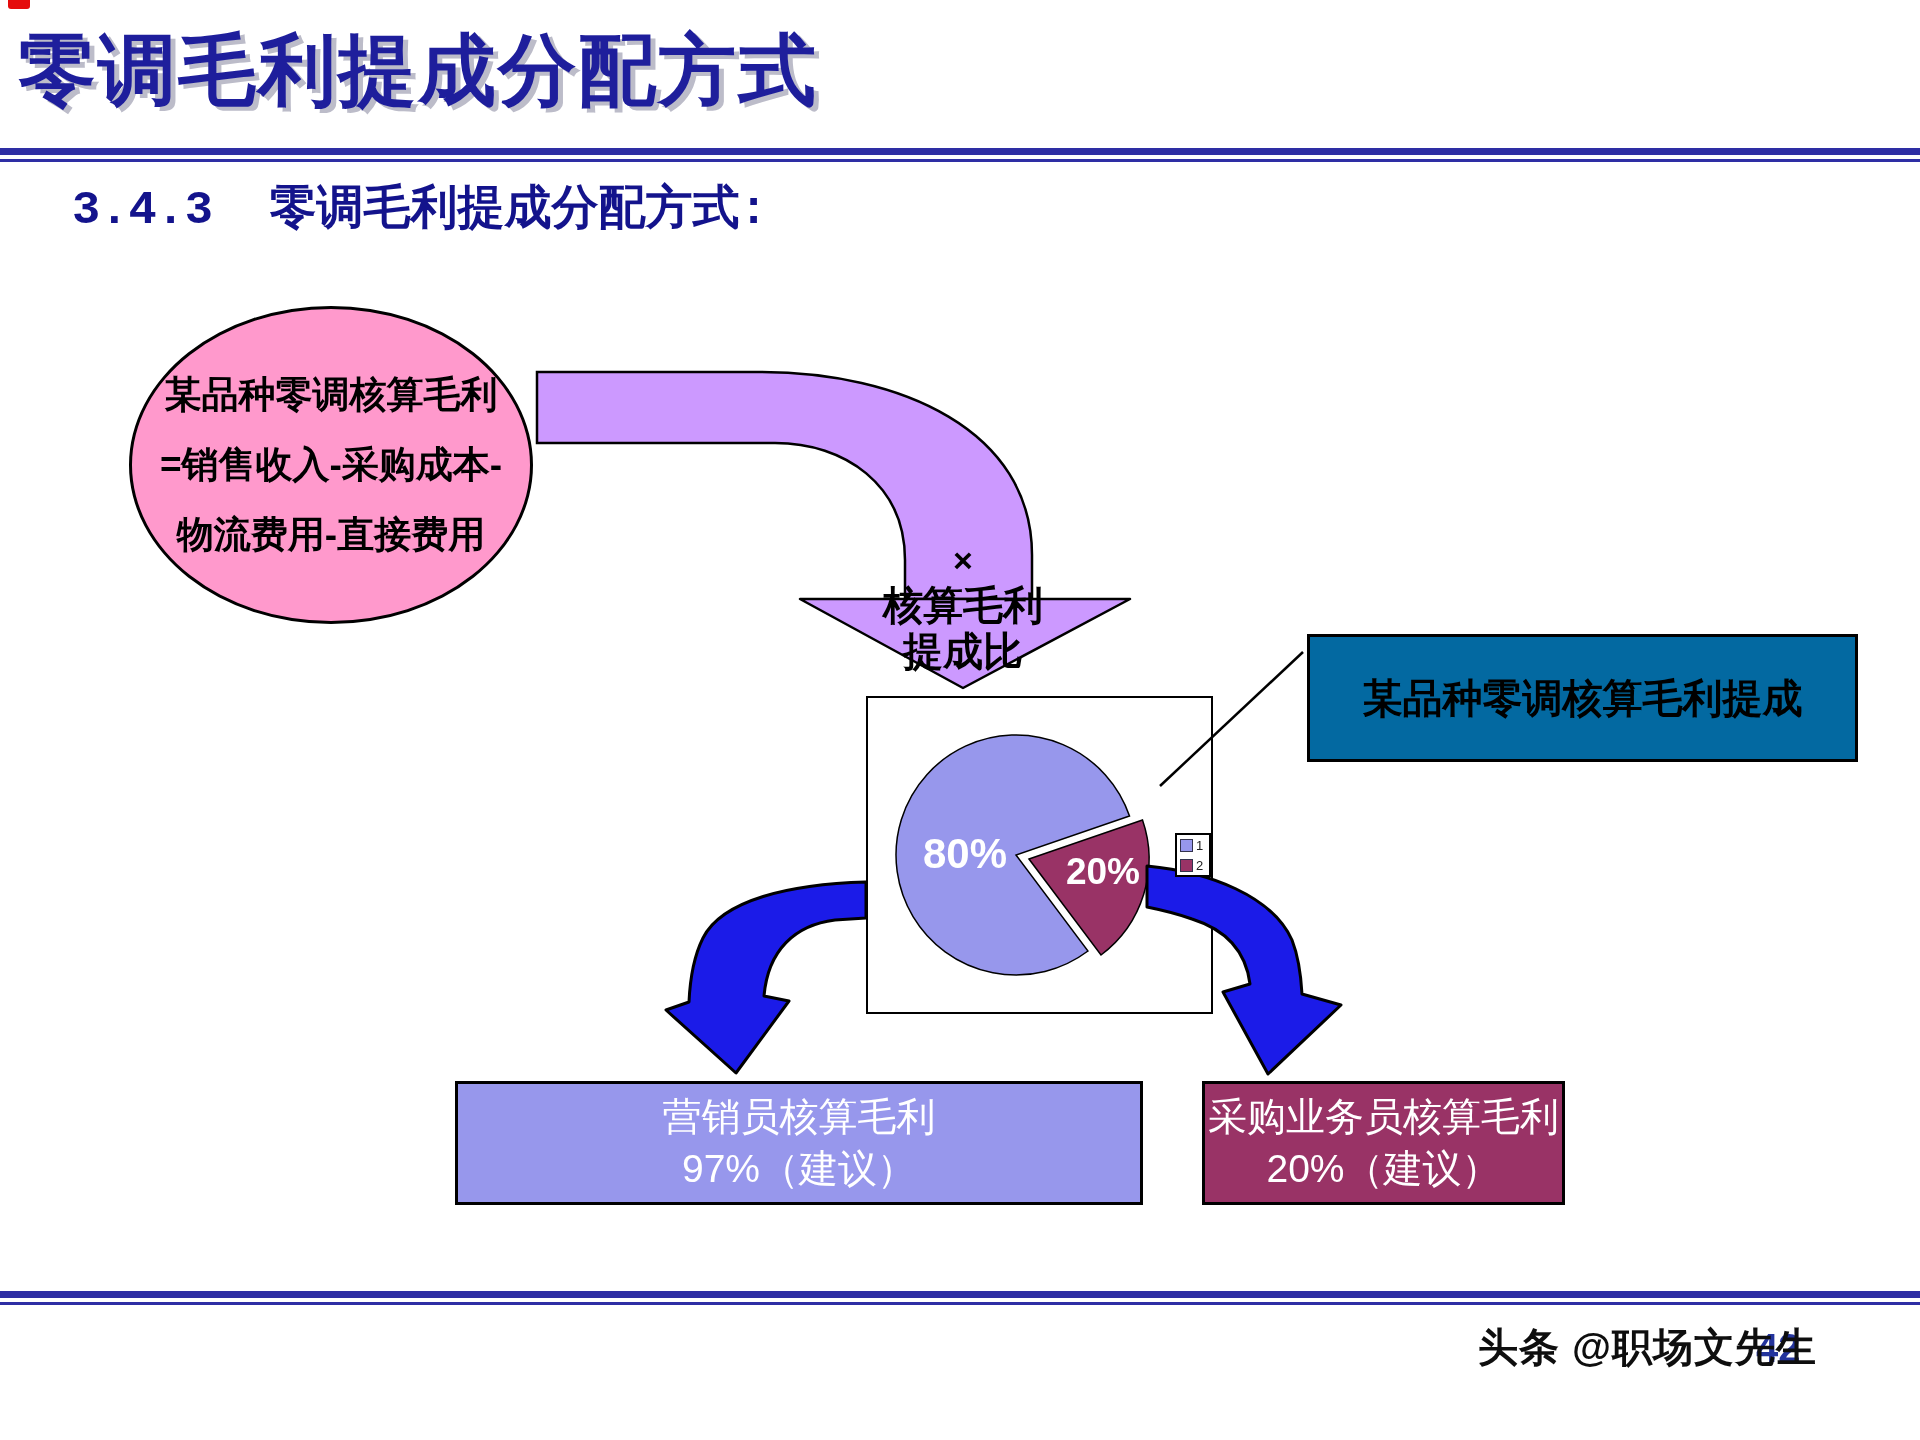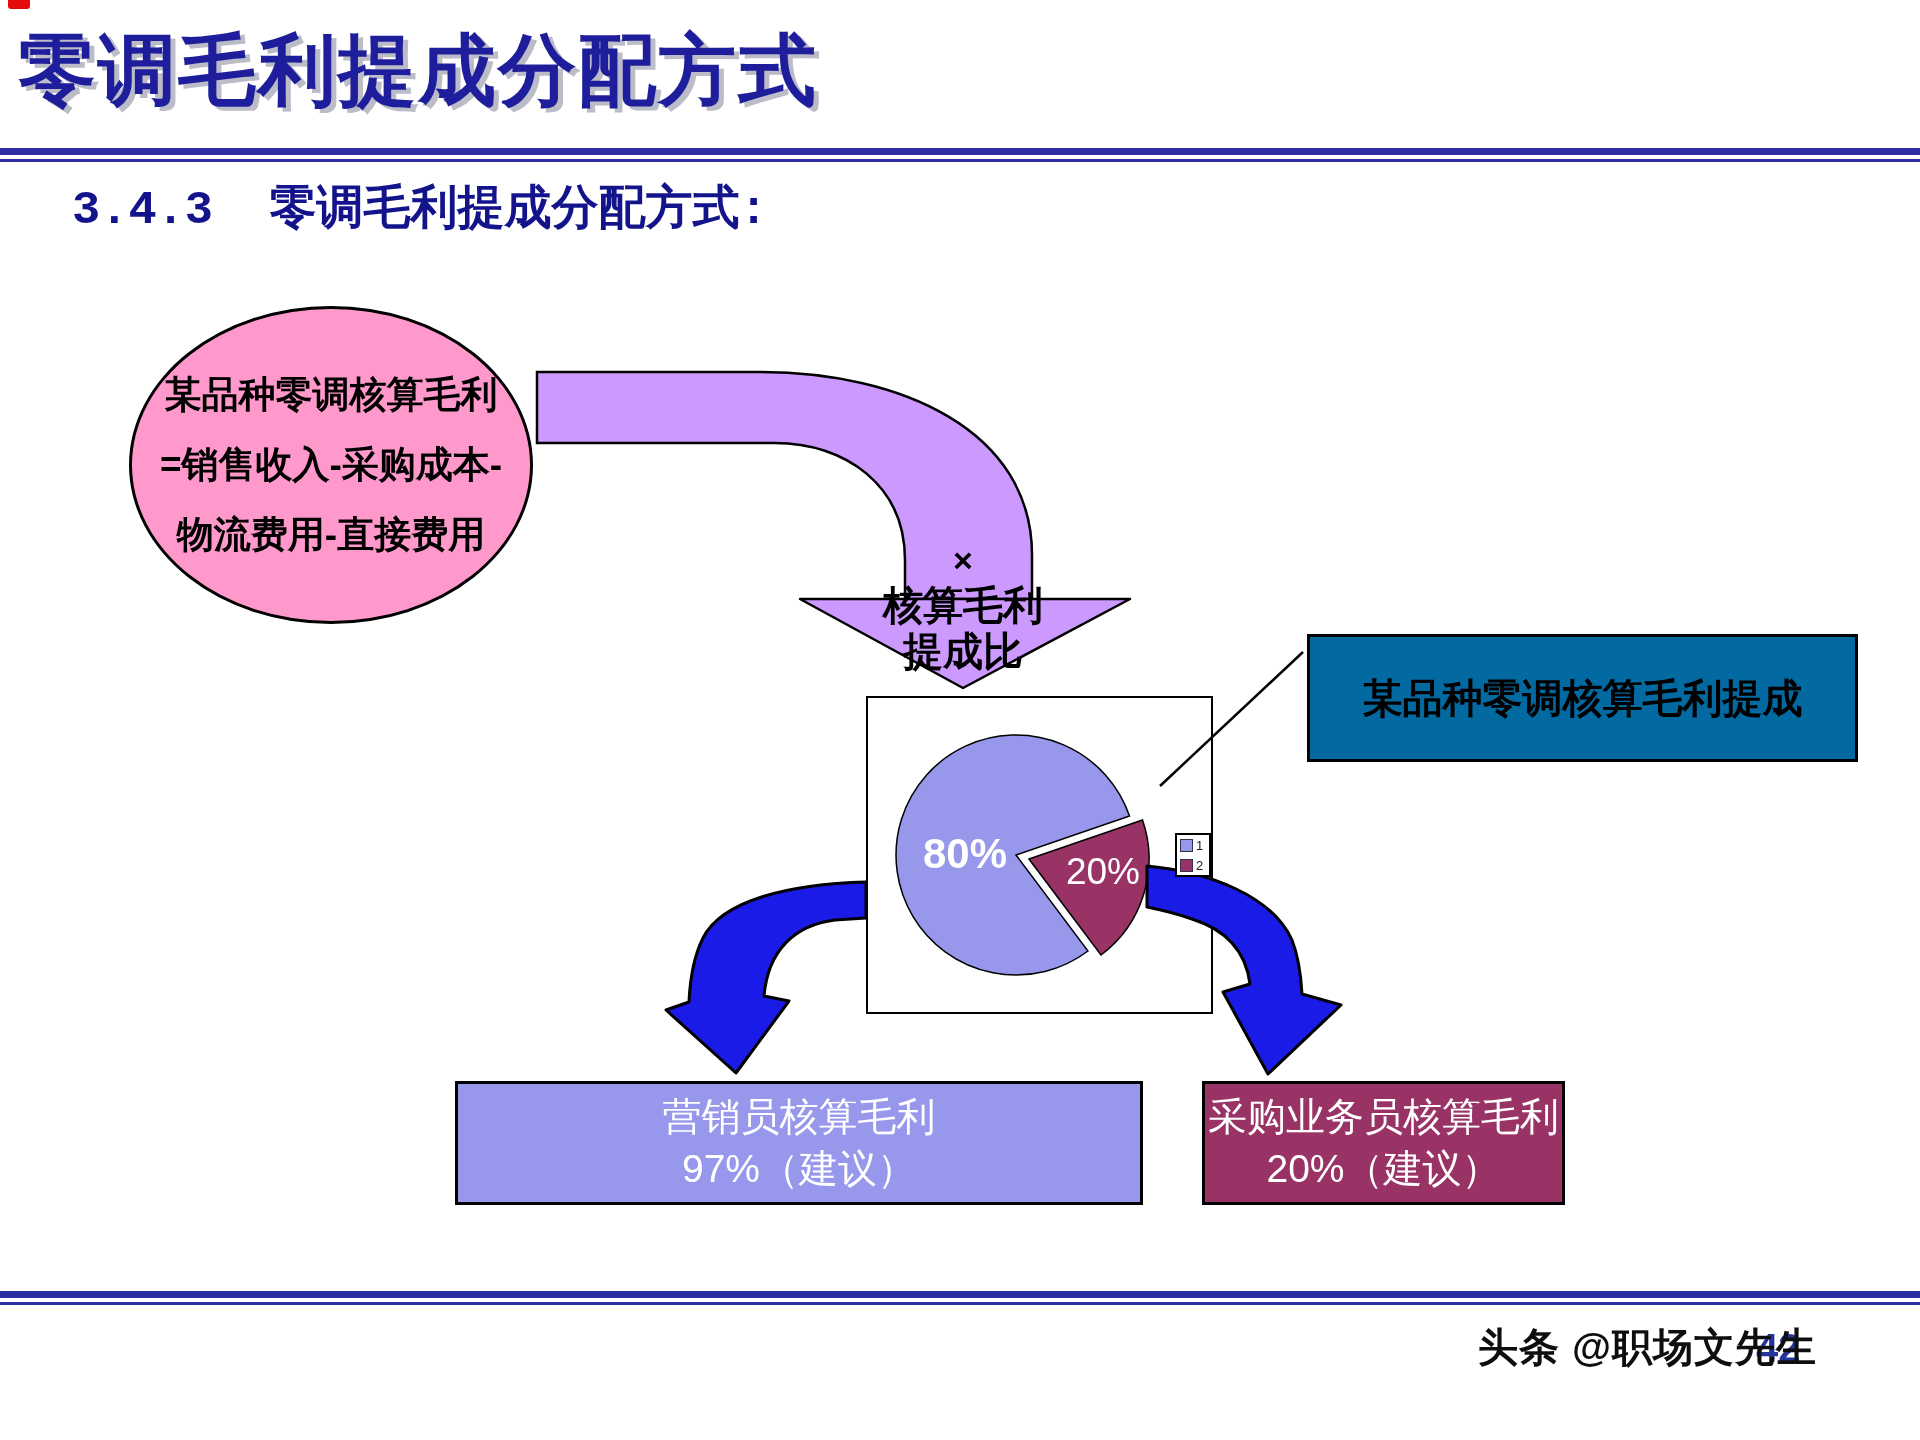--- a/index.html
+++ b/index.html
@@ -44,21 +44,21 @@
 
   #mult-text{
     left:813px;top:538px;width:300px;text-align:center;color:#000;font-weight:bold;
   }
   #mult-text .op{font-size:34px;line-height:44px;display:block;}
   #mult-text .ln{font-size:40px;line-height:46px;display:block;white-space:nowrap;}
 
   #pie-label-80{left:900px;top:833px;width:130px;text-align:center;
     font-size:42px;font-weight:bold;color:#ffffff;line-height:1;}
   #pie-label-20{left:1038px;top:853px;width:130px;text-align:center;
-    font-size:37px;font-weight:normal;color:#ffffff;line-height:1;}
+    font-size:37px;font-weight:bold;color:#ffffff;line-height:1;}
 
   #pie-legend{
     left:1175px;top:833px;width:36px;height:44px;background:#ffffff;border:2px solid #000;
     box-sizing:border-box;display:flex;flex-direction:column;justify-content:space-around;
     padding-left:3px;
   }
   .legend-row{display:flex;align-items:center;gap:3px;}
   .legend-swatch{width:11px;height:11px;border:1px solid #33334d;display:inline-block;flex:none;}
   .legend-label{font-size:13px;color:#222;line-height:1;}
 

